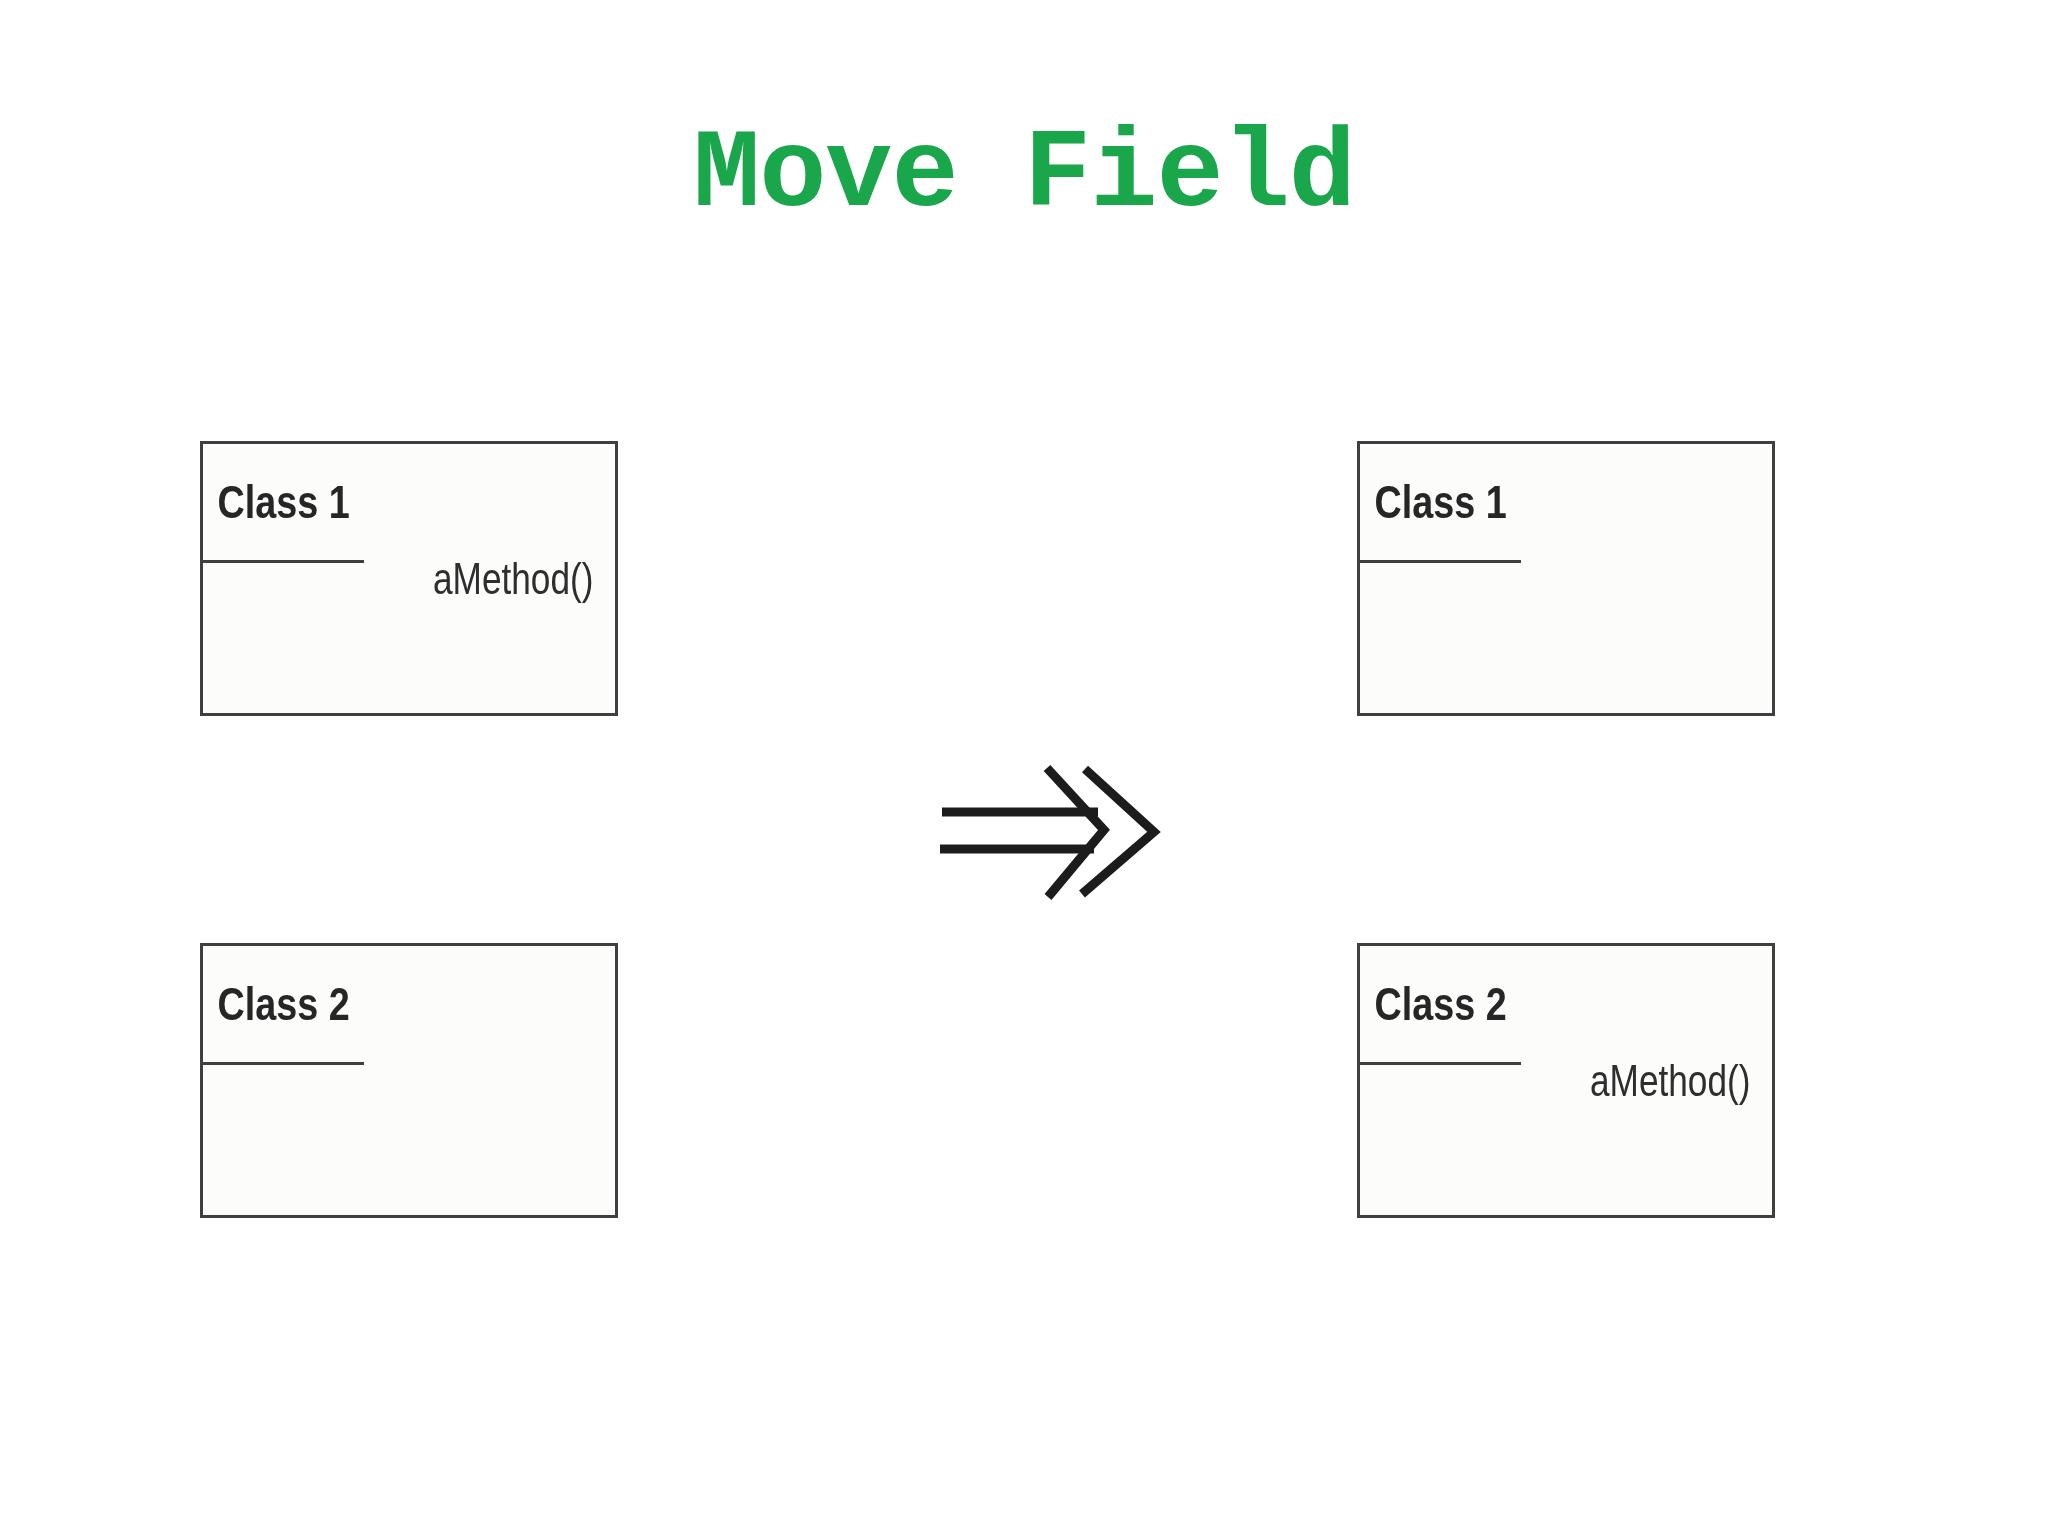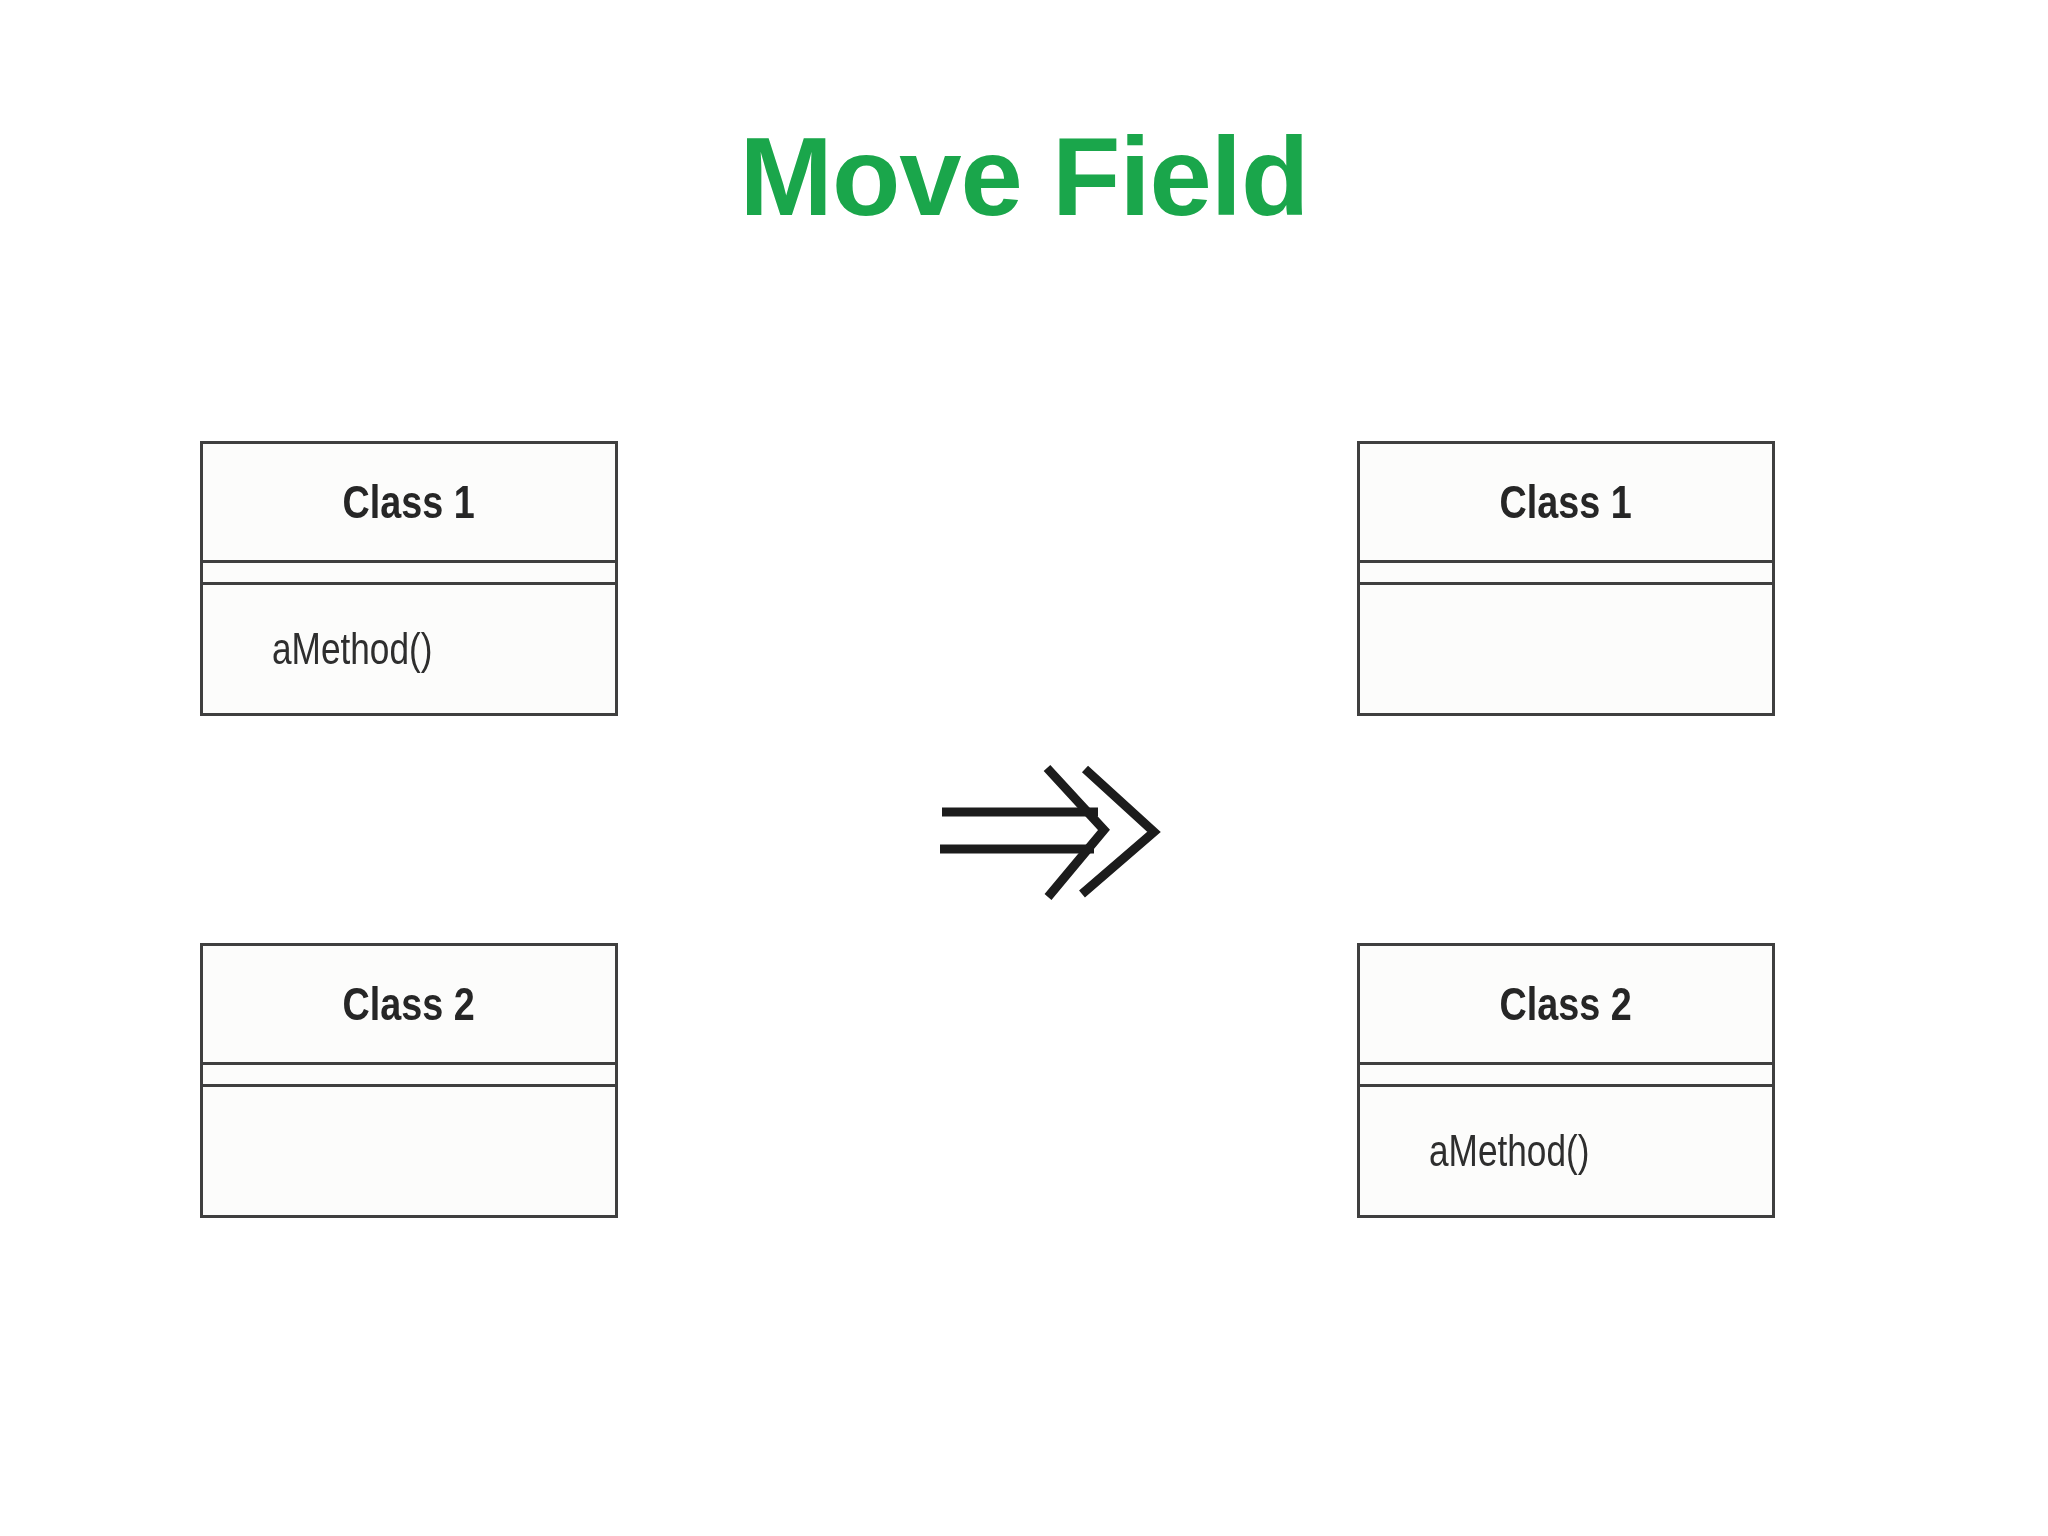--- a/index.html
+++ b/index.html
@@ -16,30 +16,29 @@
   }
   .title {
     position: absolute;
     top: 112px; left: 0; right: 0;
     margin: 0;
     text-align: center;
     font-weight: 600;
     font-size: 112px;
     letter-spacing: -1px;
     color: #1AA64B;
-    font-family: Liberation Sans, sans-serif;
+    font-family: Liberation Mono, monospace;
   }
   .uml-box {
     position: absolute;
     width: 418px; height: 275px;
     box-sizing: border-box;
     border: 3px solid #3F3F3F;
     background: #FCFCFB;
     display: flex;
-    flex-direction: column;
   }
   .pos-before-1 { left: 200px;  top: 441px; }
   .pos-before-2 { left: 200px;  top: 943px; }
   .pos-after-1  { left: 1357px; top: 441px; }
   .pos-after-2  { left: 1357px; top: 943px; }
   .compartment { box-sizing: border-box; }
   .compartment.name {
     height: 119px;
     border-bottom: 3px solid #3F3F3F;
     display: flex; align-items: center; justify-content: center;

